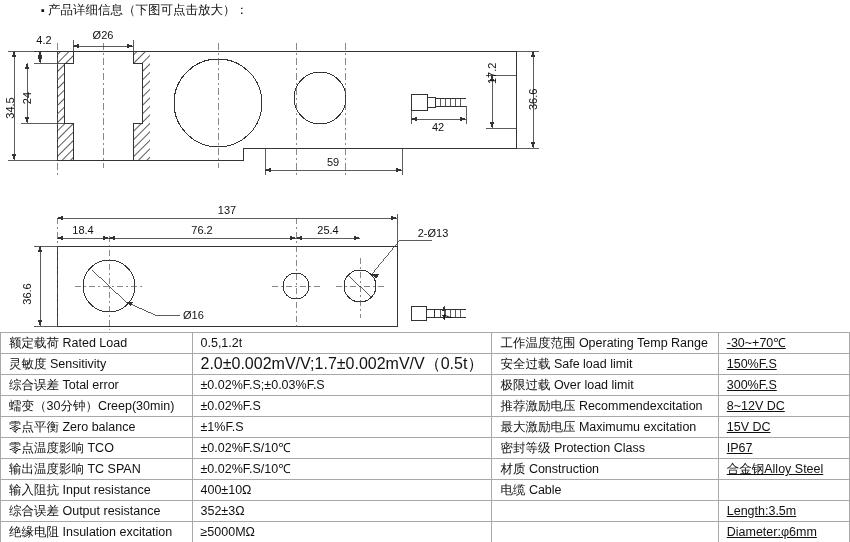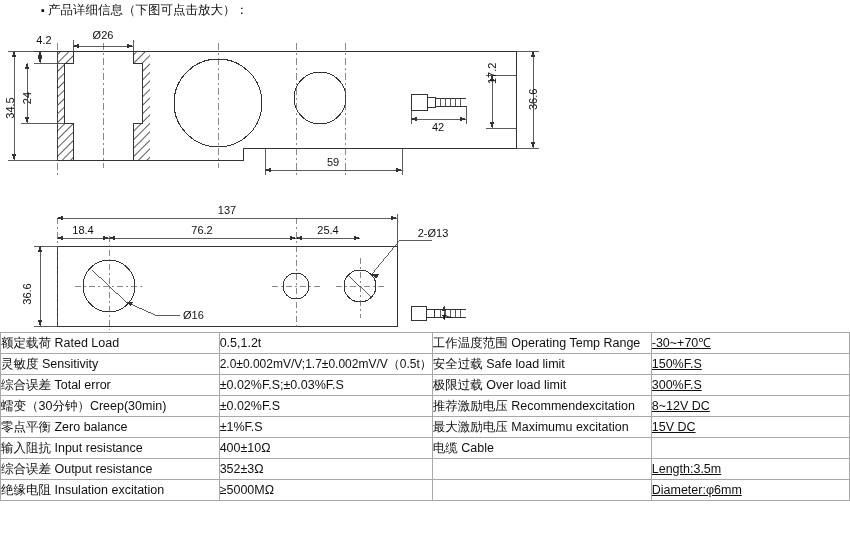--- a/index.html
+++ b/index.html
@@ -29,36 +29,36 @@
   .drawing svg{display:block;}
 
   
   .spec-table{
     position:absolute;left:0;top:332px;width:850px;
     border-collapse:collapse;
     font-size:12.5px;
   }
   .spec-table td{
     border:1px solid #a8a8a8;
-    padding:1px 0;
+    padding:1px 8px;
     height:18px;
     line-height:16px;
     vertical-align:middle;
     white-space:nowrap;
     overflow:hidden;
   }
   .c1{width:218px;}
   .c2{width:212px;}
   .c3{width:218px;}
   .c4{width:198px;text-decoration:underline;}
   .spec-table tr td:nth-child(1),
   .spec-table tr td:nth-child(3){color:#111;}
   .spec-table tr td:nth-child(2),
   .spec-table tr td:nth-child(4){color:#111;}
-  .small{font-size:12px;}
+  .small{font-size:16px;}
 </style>
 </head>
 <body>
 
 <div class="header">
   <span class="bullet">▪</span><span>产品详细信息（下图可点击放大）：</span>
 </div>
 
 <div class="drawing">
 <svg width="850" height="312" viewBox="0 0 850 312" xmlns="http://www.w3.org/2000/svg">
@@ -291,20 +291,32 @@
       <td class="c3">推荐激励电压 Recommendexcitation</td>
       <td class="c4">8~12V DC</td>
     </tr>
     <tr>
       <td class="c1">零点平衡 Zero balance</td>
       <td class="c2">±1%F.S</td>
       <td class="c3">最大激励电压 Maximumu excitation</td>
       <td class="c4">15V DC</td>
     </tr>
     <tr>
+      <td class="c1">零点温度影响 TCO</td>
+      <td class="c2">±0.02%F.S/10℃</td>
+      <td class="c3">密封等级 Protection Class</td>
+      <td class="c4">IP67</td>
+    </tr>
+    <tr>
+      <td class="c1">输出温度影响 TC SPAN</td>
+      <td class="c2">±0.02%F.S/10℃</td>
+      <td class="c3">材质 Construction</td>
+      <td class="c4">合金钢Alloy Steel</td>
+    </tr>
+    <tr>
       <td class="c1">输入阻抗 Input resistance</td>
       <td class="c2">400±10Ω</td>
       <td class="c3">电缆 Cable</td>
       <td class="c4"></td>
     </tr>
     <tr>
       <td class="c1">综合误差 Output resistance</td>
       <td class="c2">352±3Ω</td>
       <td class="c3"></td>
       <td class="c4">Length:3.5m</td>

